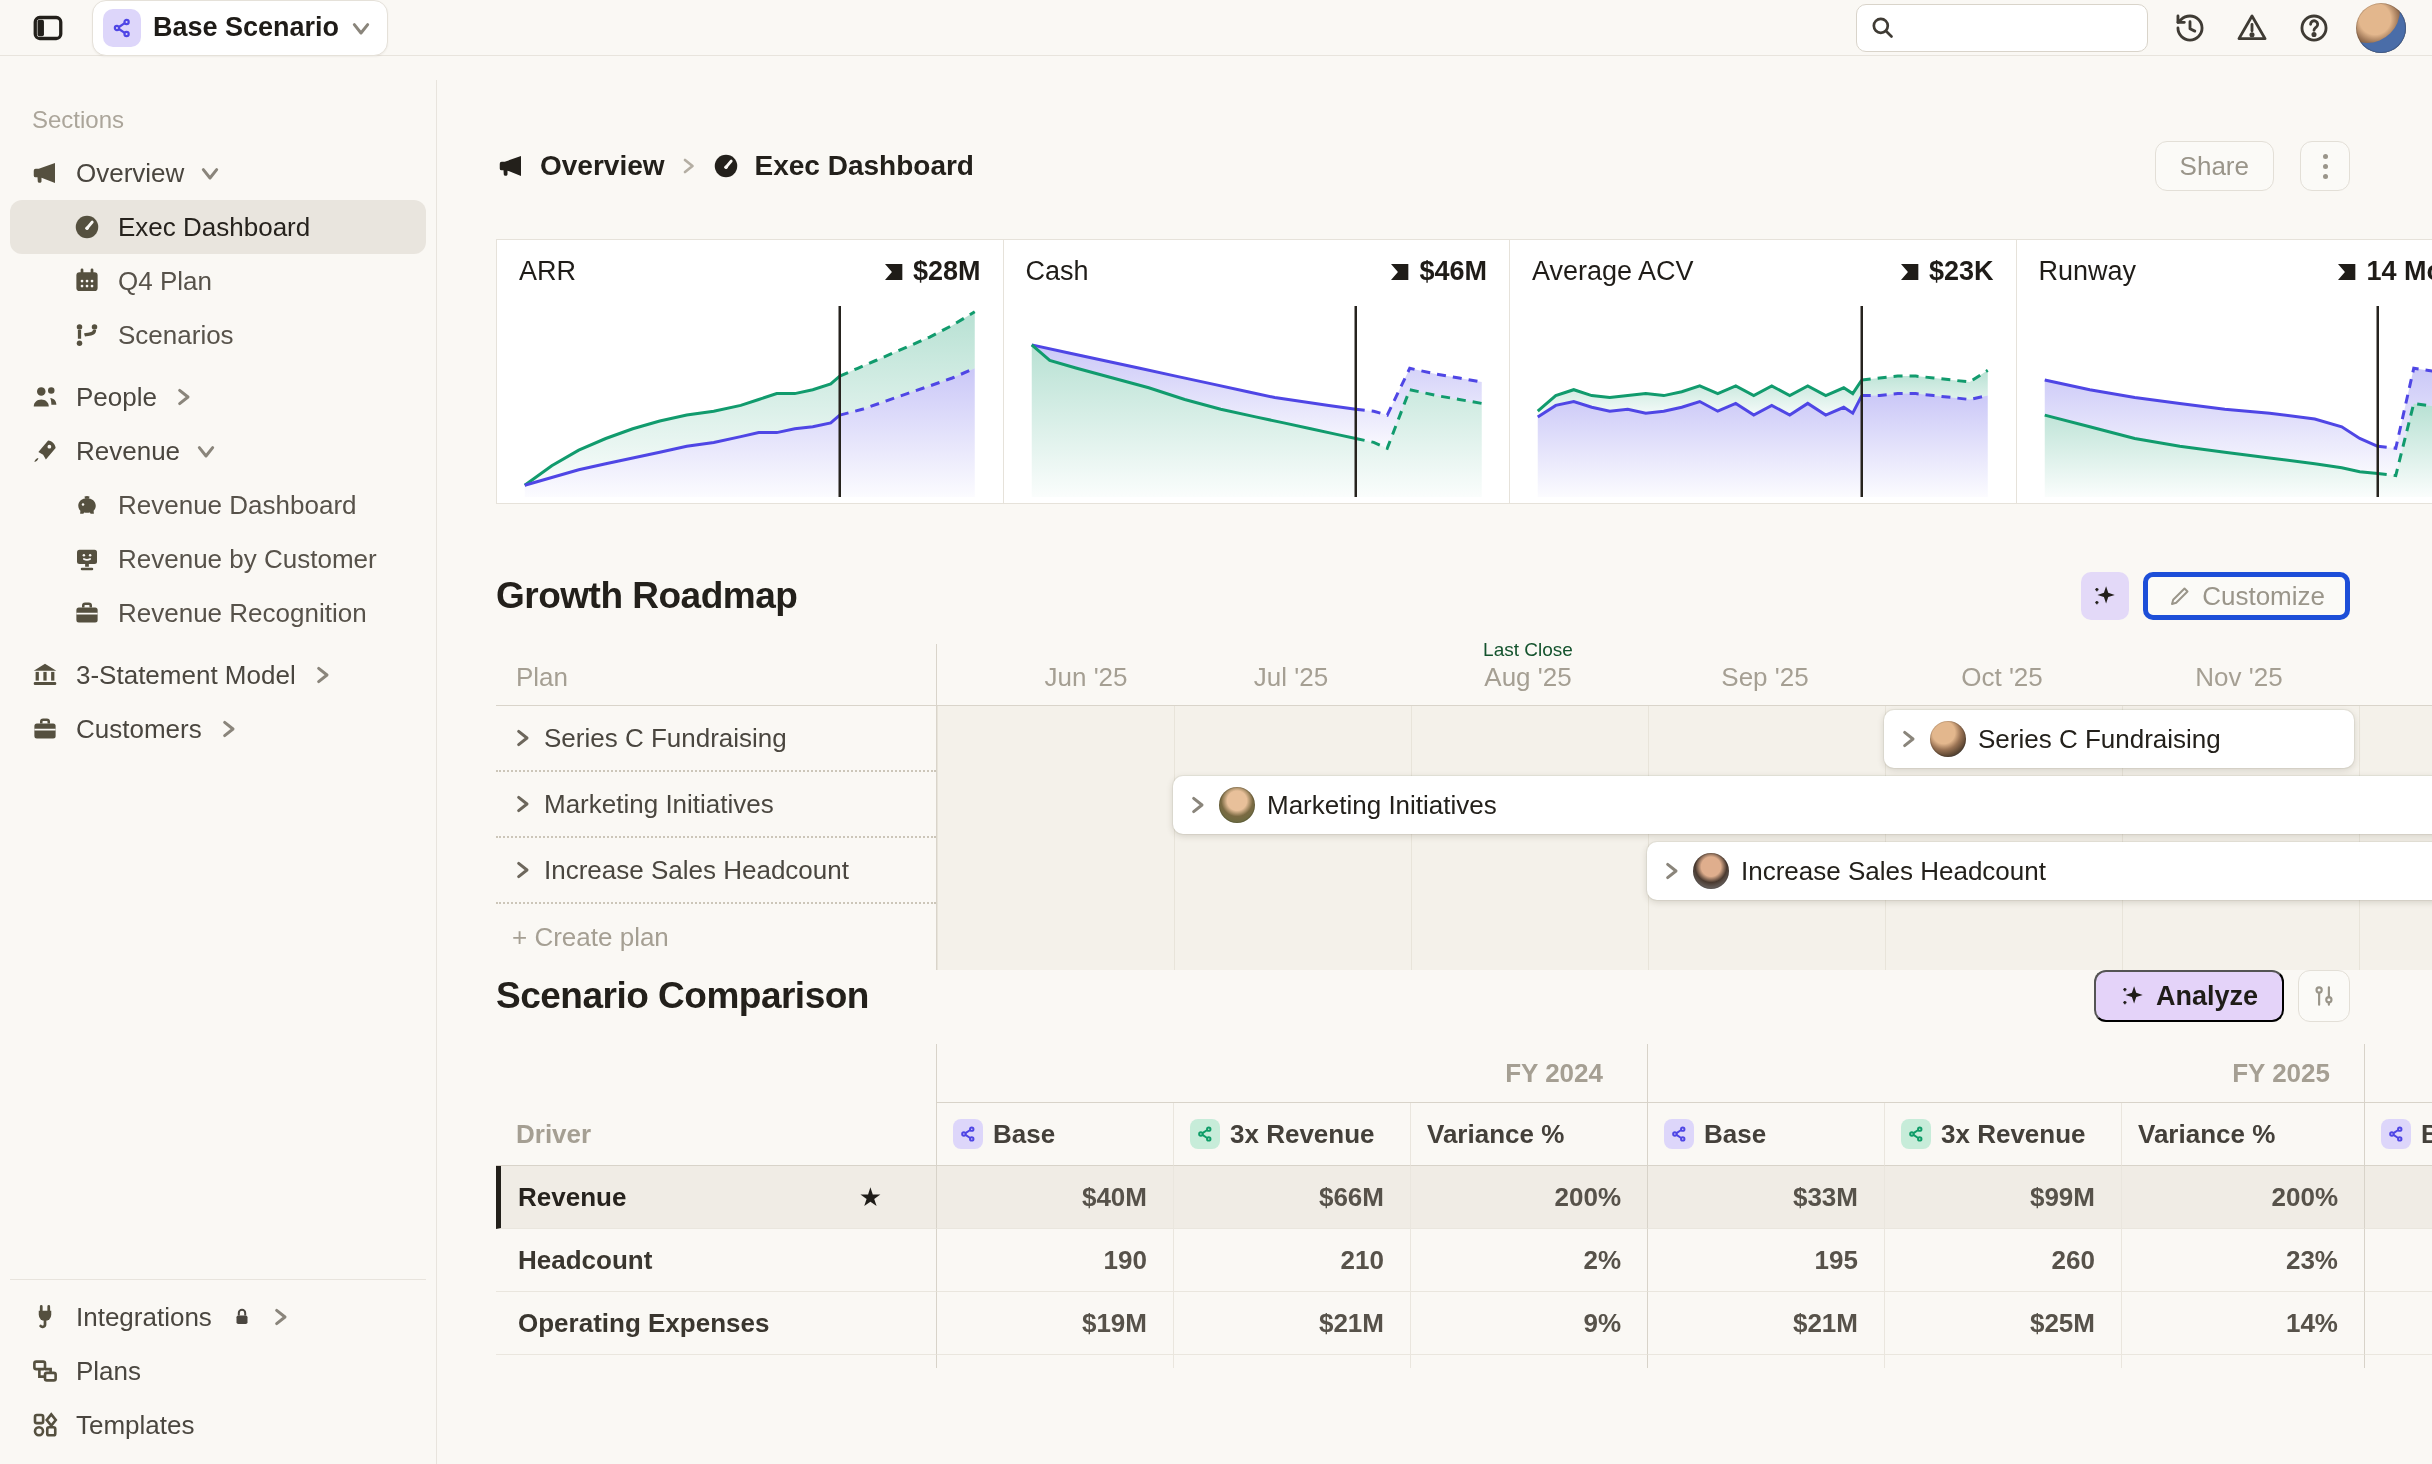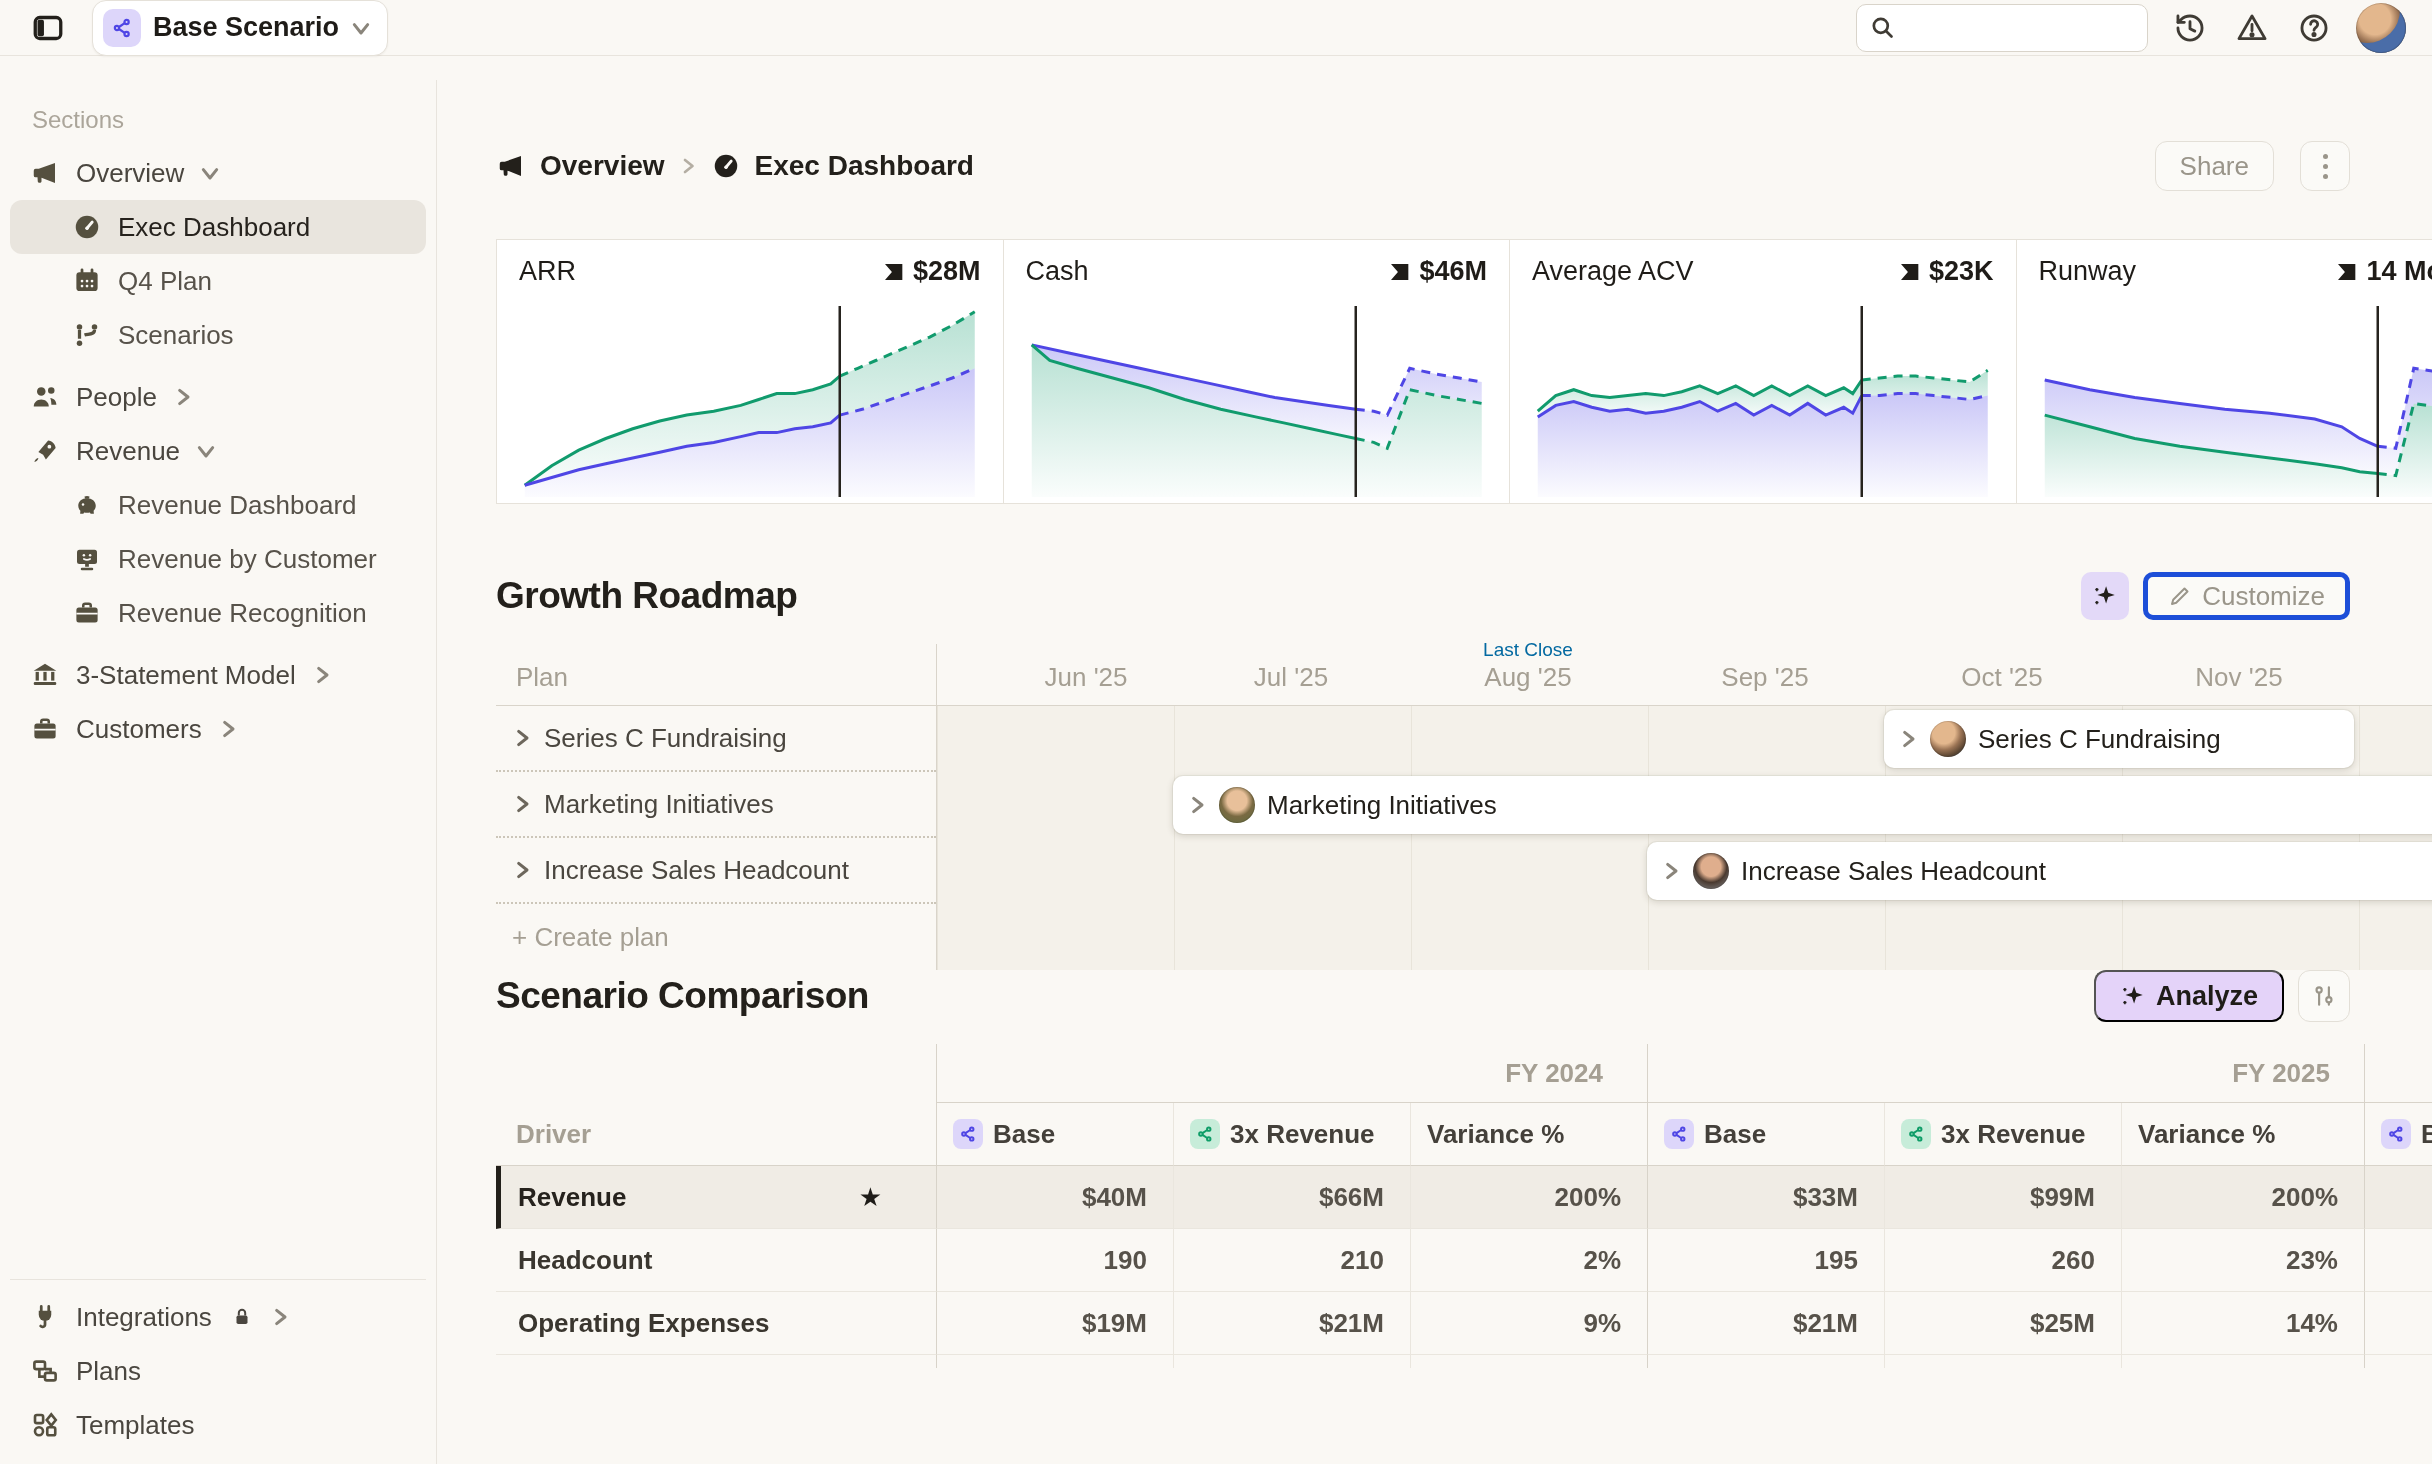--- a/index.html
+++ b/index.html
@@ -72,21 +72,21 @@
     color:#9a958a; font-size:26px; display:flex; align-items:center; gap:10px; cursor:pointer; }
   .analyze-btn { height:52px; padding:0 24px; border-radius:12px; background:#e4d3f9; color:#1f1c18;
     font-size:27px; font-weight:600; display:flex; align-items:center; gap:10px; cursor:pointer; }
   .pct-btn { width:52px; height:52px; margin-left:14px; border:1px solid #e3dfd7; border-radius:12px; background:#fbfaf7;
     display:flex; align-items:center; justify-content:center; color:#9a958a; cursor:pointer; }
 
   
   .roadmap-head { margin-top:24px; height:62px; position:relative; border-bottom:1px solid #d9d4ca; font-size:26px; color:#a59f93; }
   .plan-col-label { position:absolute; left:20px; bottom:12px; }
   .month-lab { position:absolute; bottom:12px; transform:translateX(-50%); white-space:nowrap; }
-  .last-close { position:absolute; bottom:44px; transform:translateX(-50%); font-size:19px; color:#0369a1; white-space:nowrap; }
+  .last-close { position:absolute; bottom:44px; transform:translateX(-50%); font-size:19px; color:#14532d; white-space:nowrap; }
   .rm-vline { position:absolute; left:440px; top:0; bottom:0; width:1px; background:#d9d4ca; }
   .roadmap-grid { position:relative; height:264px; }
   .rg-timeline { position:absolute; left:440px; right:0; top:0; bottom:0; background:#f4f1ea;
     border-left:1px solid #d9d4ca;
     background-image:linear-gradient(to right,#e8e4da 1px,transparent 1px); background-size:237px 100%; }
   .plan-row { position:absolute; left:0; width:440px; height:66px; border-bottom:2px dotted #ccc6b9;
     display:flex; align-items:center; gap:12px; padding-left:16px; font-size:26px; color:#4a463f; cursor:pointer; }
   .plan-row .chev { color:#6d675c; }
   .plan-row.create { border-bottom:none; color:#a59f93; gap:10px; }
   .gbar { position:absolute; height:58px; background:#fff; border-radius:10px;

